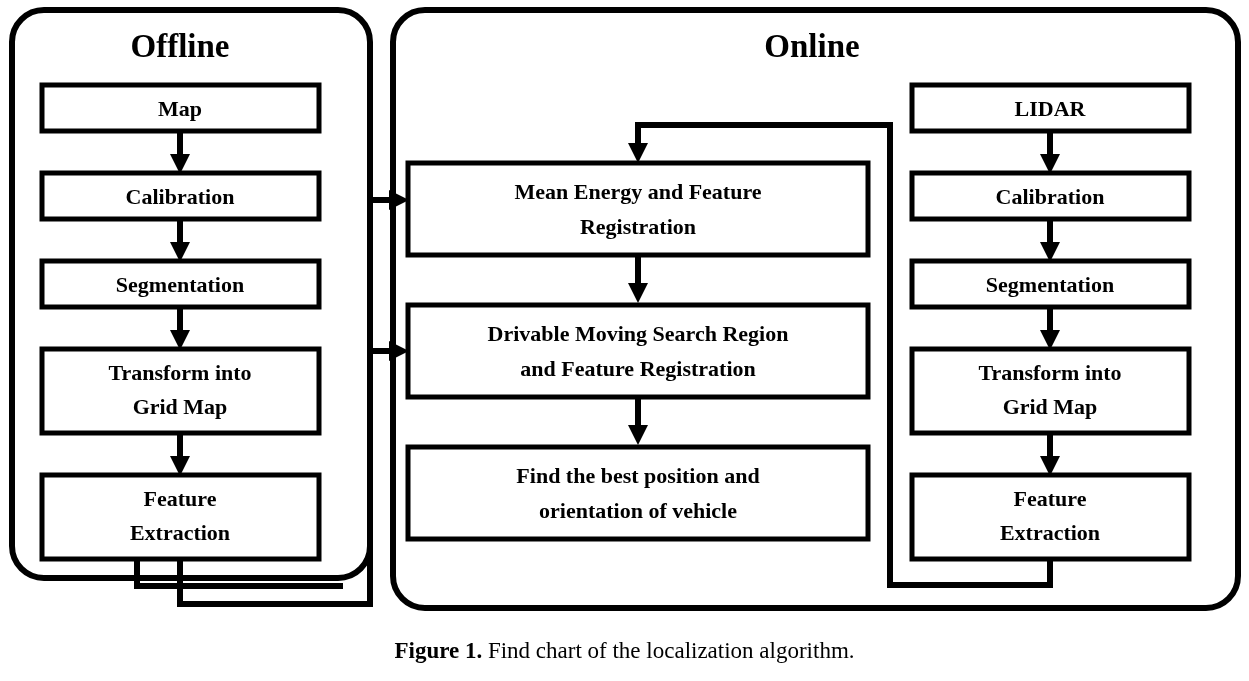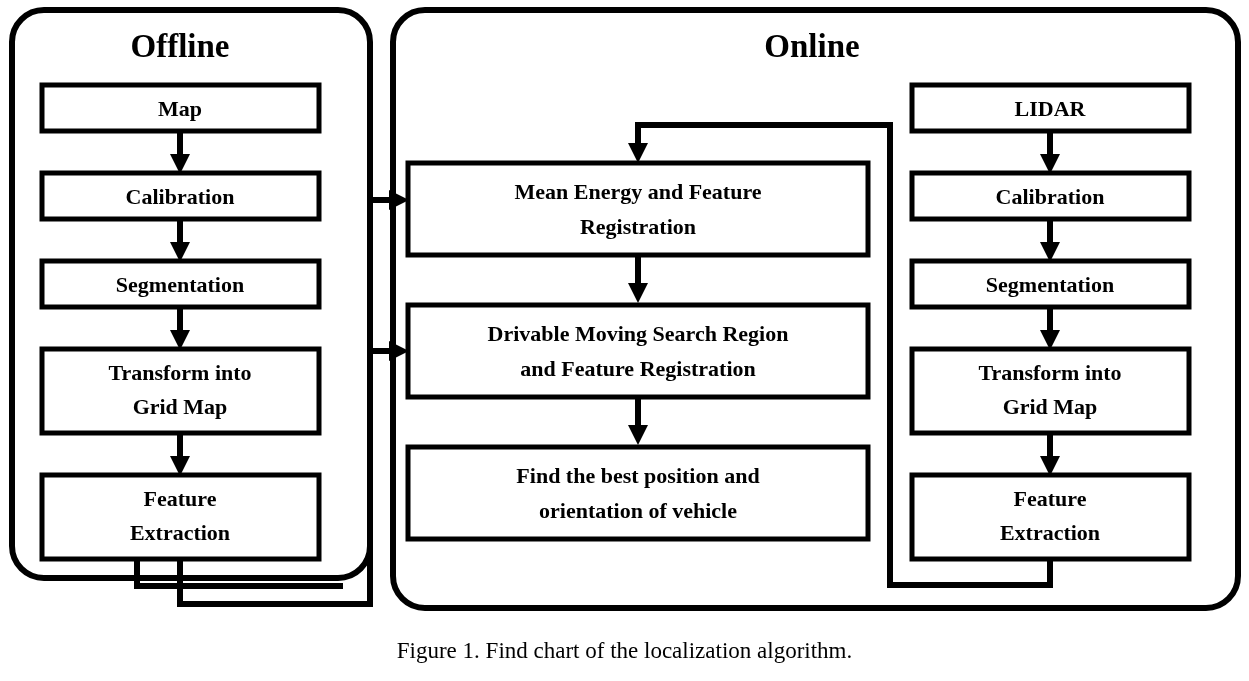--- a/index.html
+++ b/index.html
@@ -67,21 +67,21 @@
     left: 0;
     top: 638px;
     width: 1249px;
     text-align: center;
     font-family: "Liberation Serif", "DejaVu Serif", serif;
     font-size: 23px;
     color: #000000;
     white-space: nowrap;
   }
   .caption b {
-    font-weight: normal;
+    font-weight: bold;
   }
 </style>
 </head>
 <body>
 
 <div id="page">
 
   <svg class="diagram" viewBox="0 0 1249 681">
 
     <rect class="panel-outline" x="12" y="10" width="358" height="568" rx="32" ry="32"></rect>

